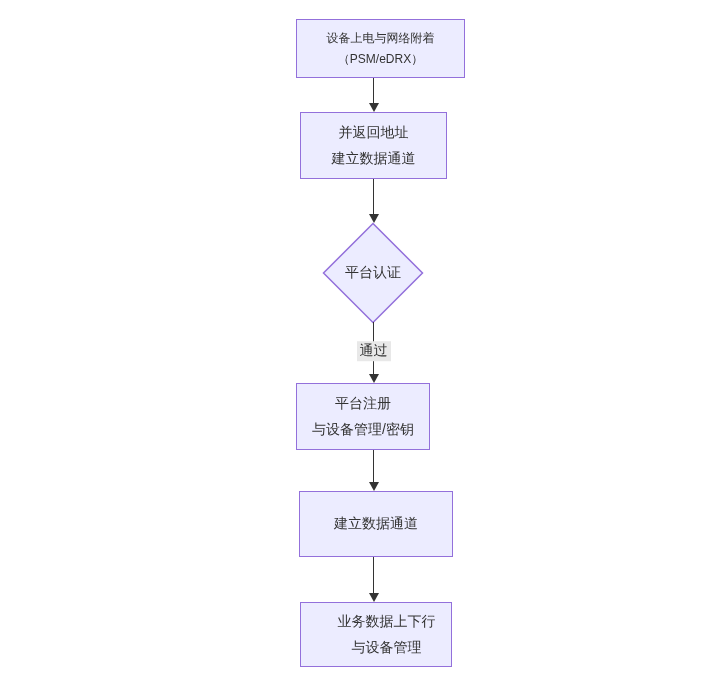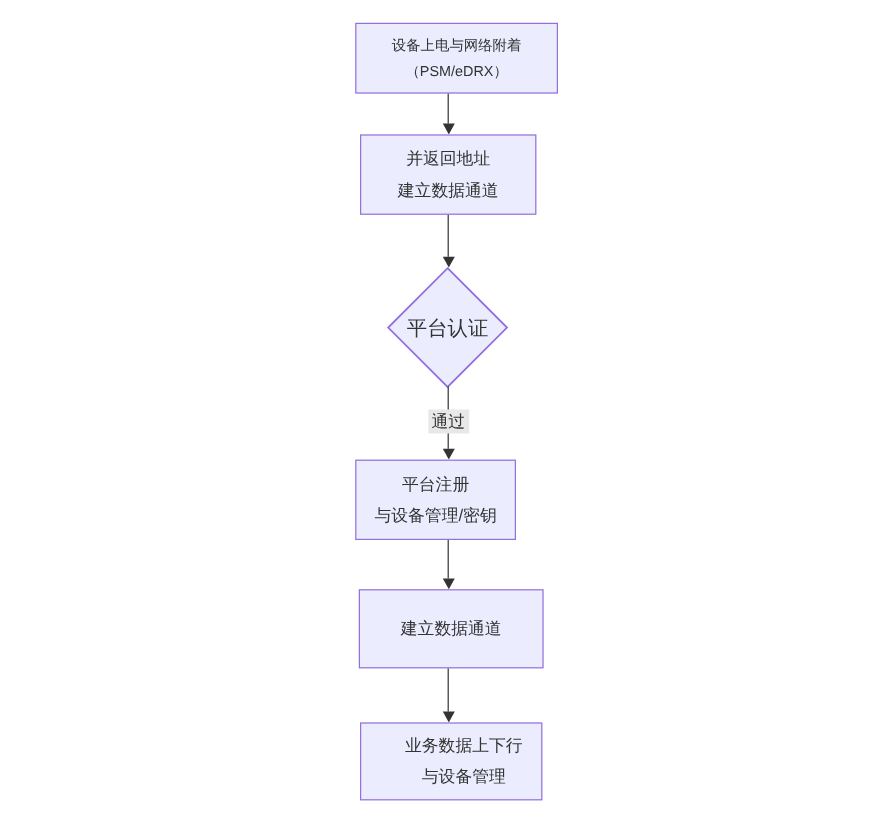--- a/index.html
+++ b/index.html
@@ -50,21 +50,21 @@
     width: 102px; height: 102px;
   }
   .diamond-wrap svg { display: block; }
   .diamond-label {
     position: absolute;
     left: 0; top: 0; right: 0; bottom: 0;
     display: flex;
     align-items: center;
     justify-content: center;
     color: var(--text);
-    font-size: 17px;
+    font-size: 14px;
     text-align: center;
   }
 
   .edge {
     position: absolute;
     left: 368px;
     width: 11px;
     display: flex;
     flex-direction: column;
     align-items: center;
@@ -86,20 +86,21 @@
     position: absolute;
     left: 50%; top: 50%;
     transform: translate(-50%, -58%);
     background: var(--edge-label-bg);
     color: var(--text);
     font-size: 14px;
     line-height: 1.45;
     padding: 0 3px;
     white-space: nowrap;
     z-index: 2;
+    font-family: Liberation Mono, monospace;
   }
 </style>
 </head>
 <body>
 
 <div class="canvas">
 
   <div class="node" id="node-power-attach">
     <span class="node-line">设备上电与网络附着</span>
     <span class="node-line">（PSM/eDRX）</span>

